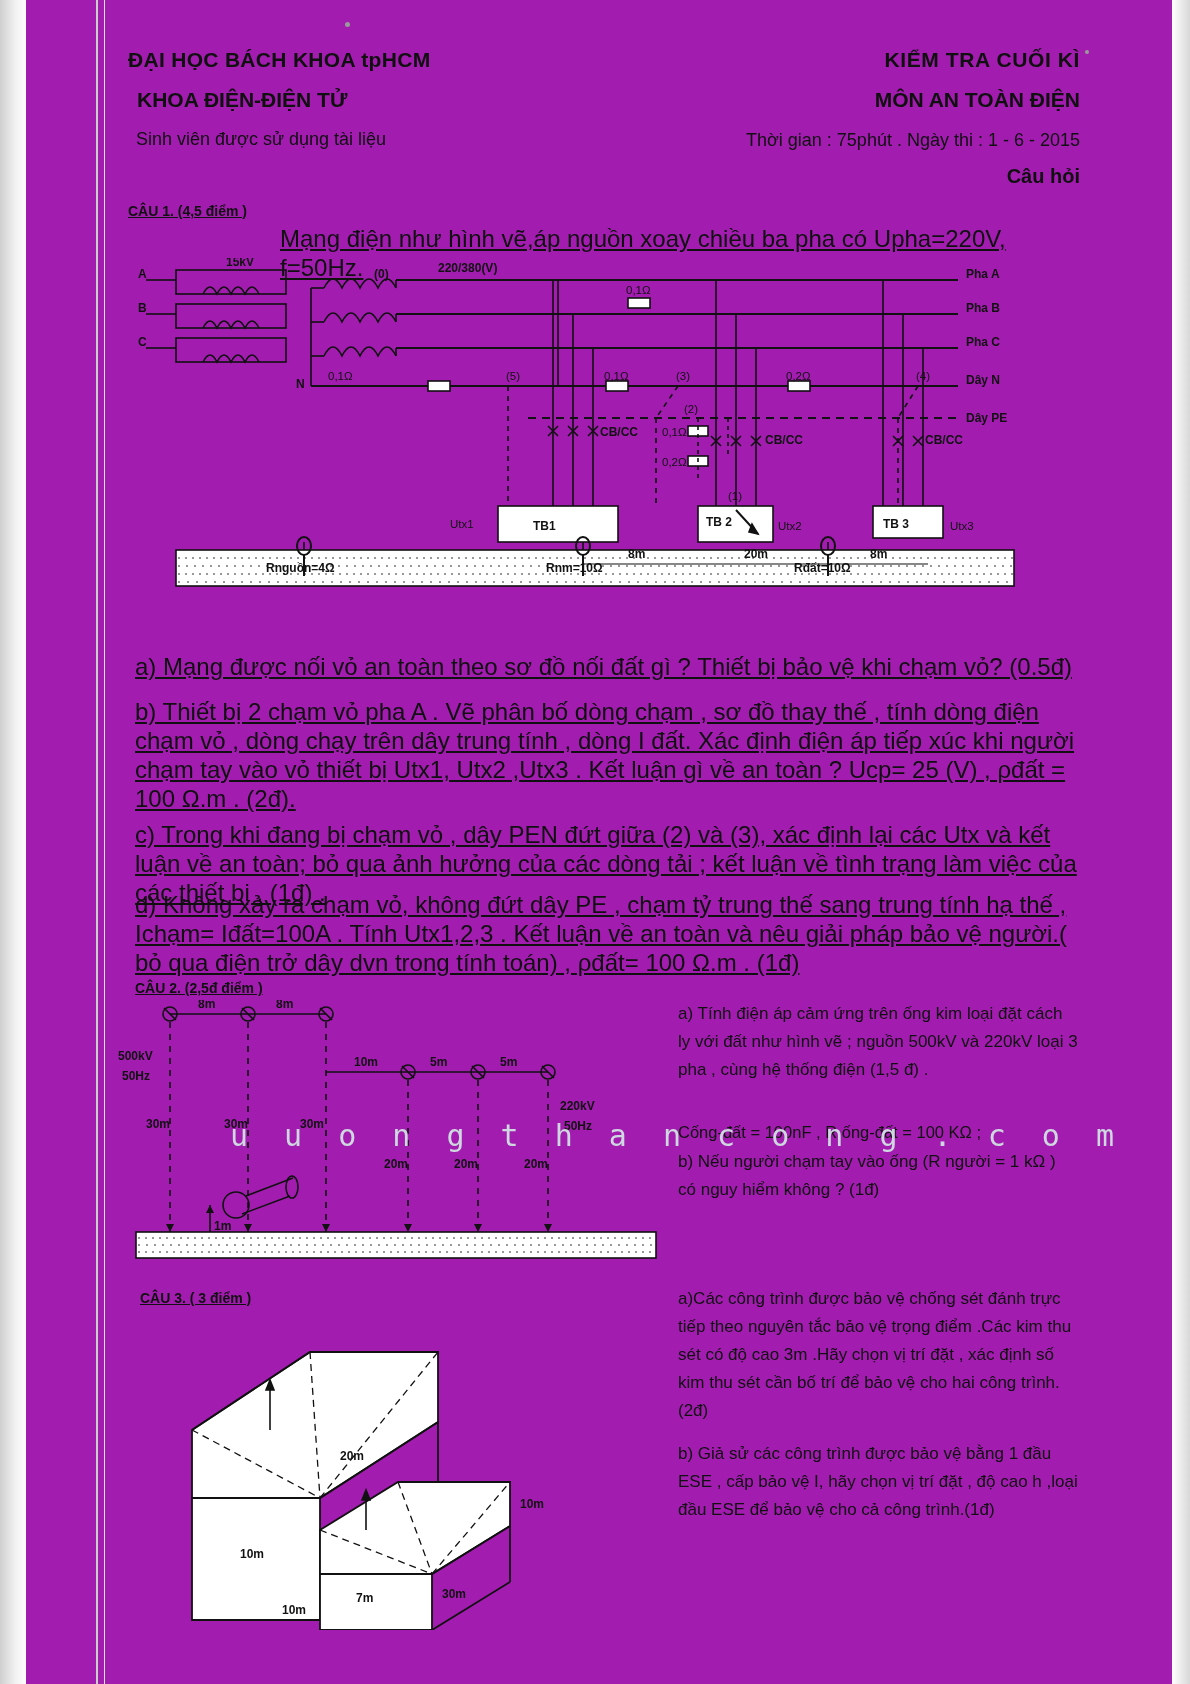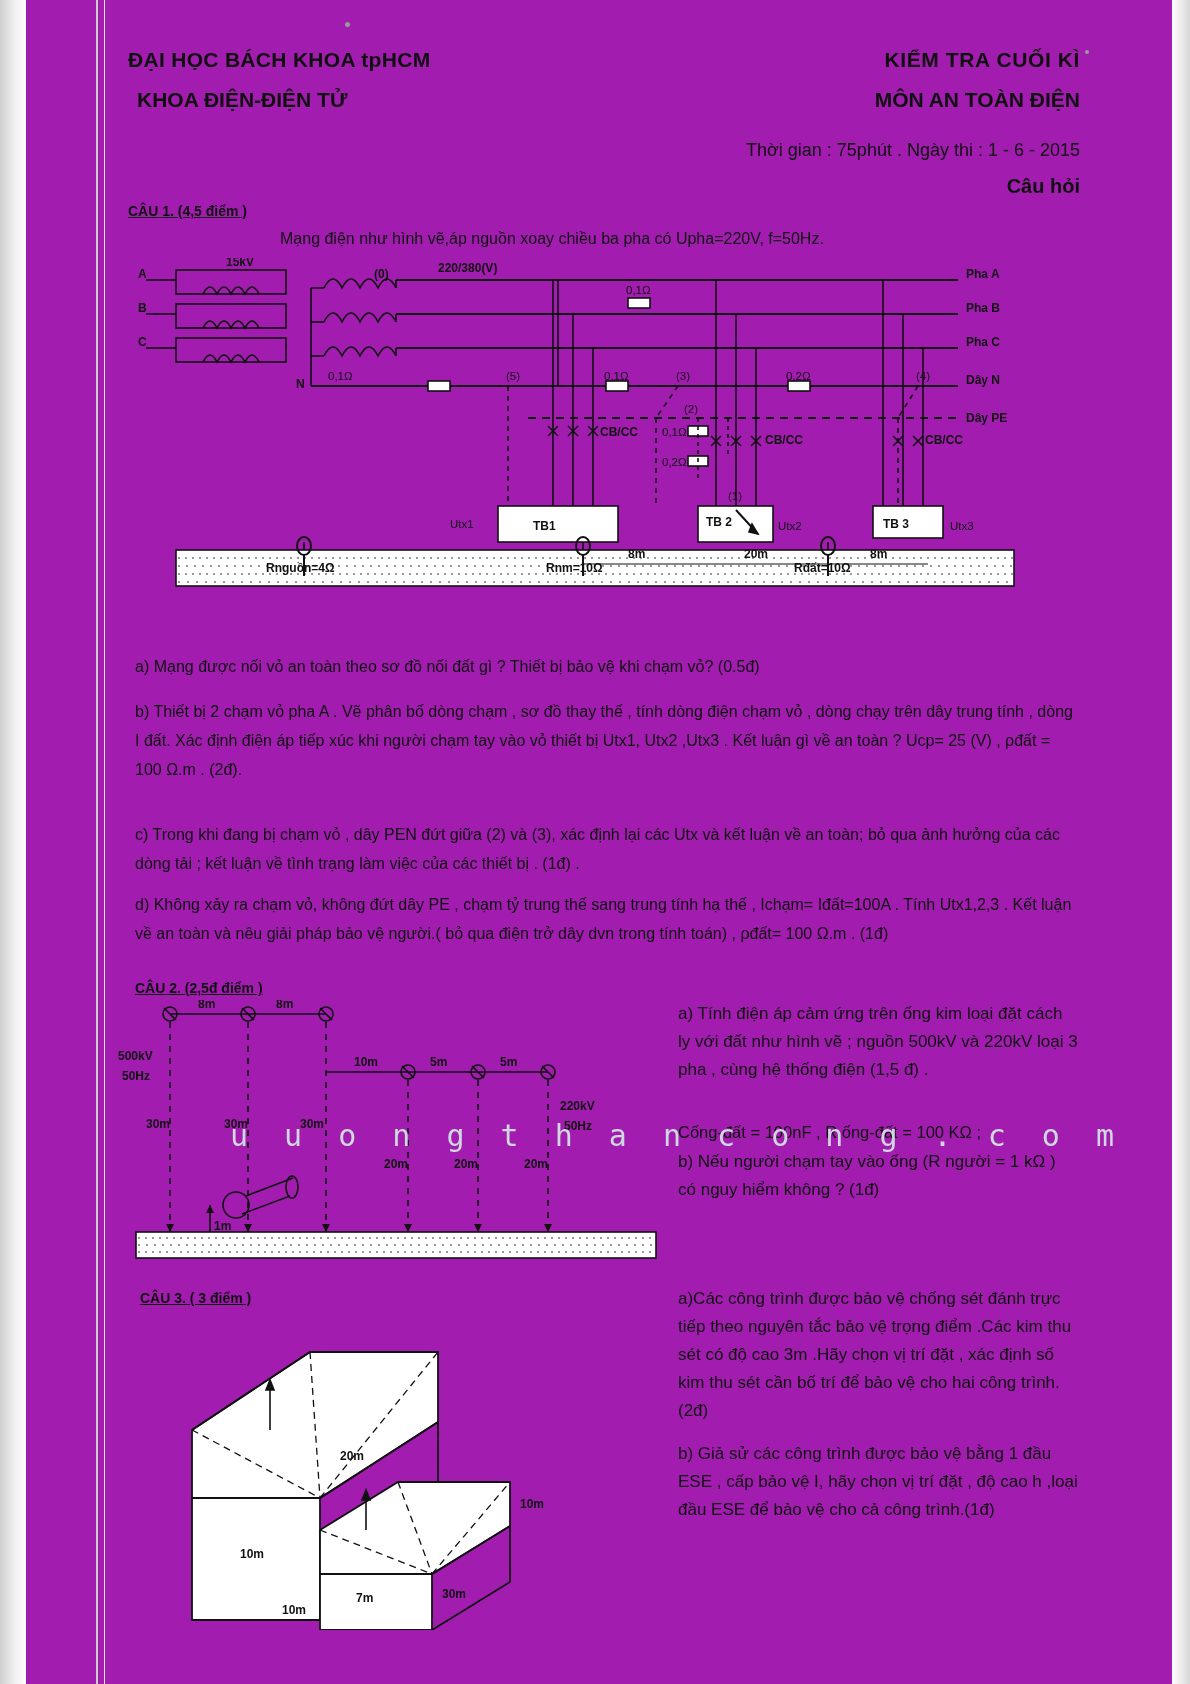--- a/index.html
+++ b/index.html
@@ -19,26 +19,26 @@
 
   
   .hdr{position:absolute;left:0;top:48px;width:1190px;}
   .hdr-left{position:absolute;left:128px;top:0;width:440px;}
   .hdr-right{position:absolute;left:560px;top:0;width:520px;text-align:right;}
   .t-uni{font-size:21px;font-weight:bold;letter-spacing:.3px;}
   .t-fac{font-size:21px;font-weight:bold;margin-top:16px;margin-left:9px;}
   .t-note{font-size:18px;margin-top:17px;margin-left:8px;}
   .t-exam{font-size:21px;font-weight:bold;letter-spacing:.6px;}
   .t-subj{font-size:21px;font-weight:bold;margin-top:16px;}
-  .t-time{font-size:18px;margin-top:28px;}
+  .t-time{font-size:18px;margin-top:18px;}
   .t-cauhoi{font-size:20px;font-weight:bold;margin-top:14px;}
 
   
   .q-head{position:absolute;font-size:14px;font-weight:bold;text-decoration:underline;}
-  .para{position:absolute;font-size:16px;line-height:29px;text-align:left;}
+  .para{position:absolute;font-size:24px;line-height:29px;text-align:left;text-decoration:underline;}
 
   
   .fig1{position:absolute;left:128px;top:258px;width:940px;height:340px;}
   .wm{position:absolute;left:230px;top:1118px;font-size:30px;color:#cfd8e0;letter-spacing:9px;
       font-family:"DejaVu Sans Mono",monospace;}
   svg{display:block;}
   .lbl{font-size:11.5px;font-family:"Liberation Sans",sans-serif;}
   .lbl-b{font-size:12px;font-weight:bold;font-family:"Liberation Sans",sans-serif;}
 
   
@@ -57,20 +57,21 @@
   <div class="scan-line"></div>
   <div class="scan-line2"></div>
   <div class="scan-edge-right"></div>
   <div class="speck" style="left:345px;top:22px;width:5px;height:5px;"></div>
   <div class="speck" style="left:1085px;top:50px;width:4px;height:4px;"></div>
 
   <div class="hdr">
     <div class="hdr-left">
       <div class="t-uni">ĐẠI HỌC BÁCH KHOA tpHCM</div>
       <div class="t-fac">KHOA ĐIỆN-ĐIỆN TỬ</div>
+      <div class="t-note">Sinh viên được sử dụng tài liệu</div>
     </div>
     <div class="hdr-right">
       <div class="t-exam">KIỂM TRA CUỐI KÌ</div>
       <div class="t-subj">MÔN  AN TOÀN ĐIỆN</div>
       <div class="t-time">Thời gian : 75phút . Ngày thi : 1 - 6 - 2015</div>
       <div class="t-cauhoi">Câu hỏi</div>
     </div>
   </div>
 
   <div class="q-head" style="left:128px;top:203px;">CÂU 1. (4,5 điểm )</div>

